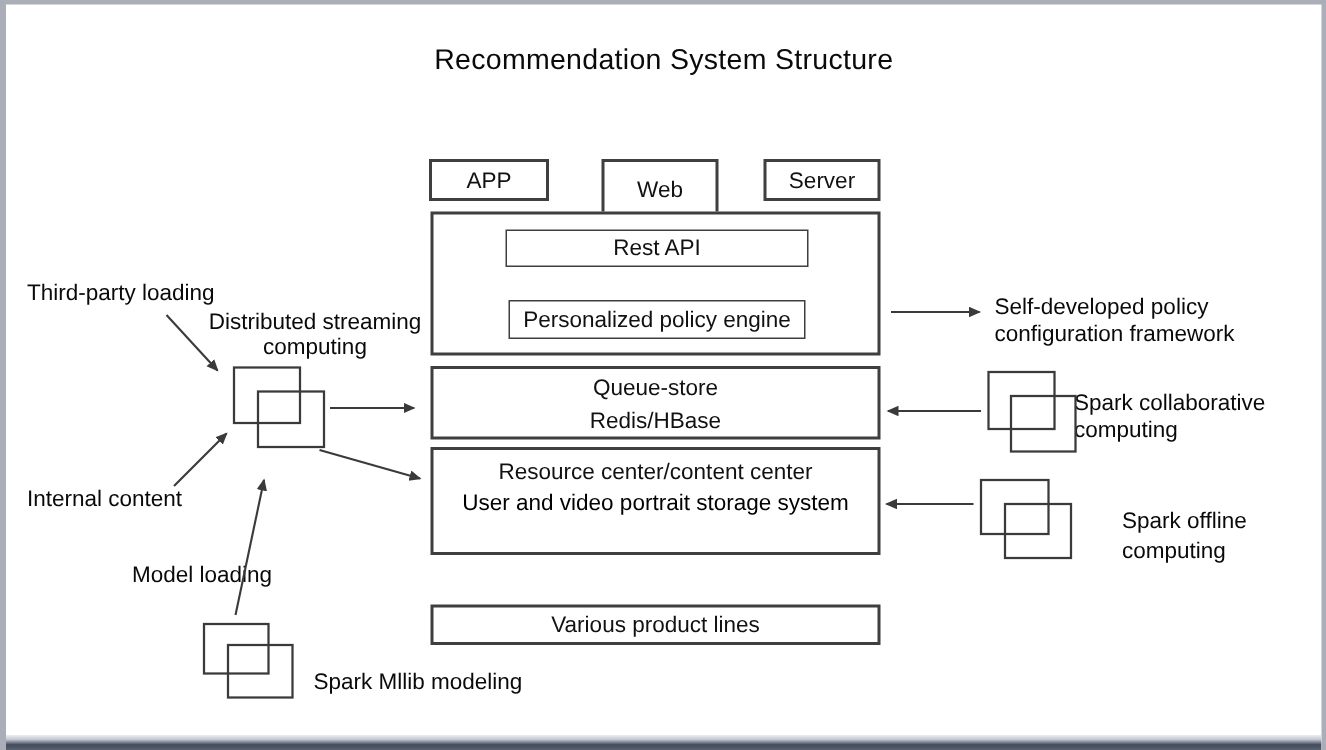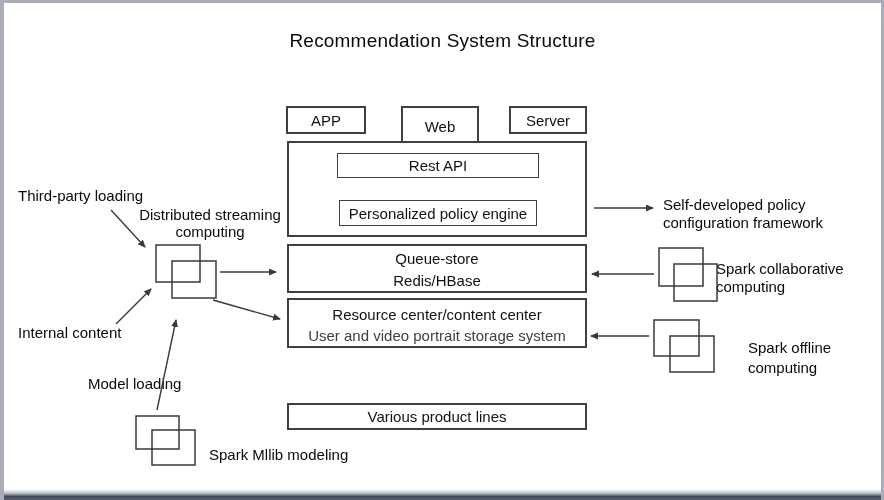--- a/index.html
+++ b/index.html
@@ -52,23 +52,23 @@
   </div>
   <div class="box thin" style="left:335px;top:197px;width:198px;height:26px;">
     <span>Personalized policy engine</span>
   </div>
 
   <div class="box col" style="left:283px;top:241px;width:300px;height:49px;padding-top:2px;line-height:22px;">
     <span class="line1">Queue-store</span>
     <span class="line2">Redis/HBase</span>
   </div>
 
-  <div class="box col" style="left:283px;top:295px;width:300px;height:50px;padding-top:4px;line-height:21px;">
+  <div class="box col" style="left:283px;top:295px;width:300px;height:72px;padding-top:4px;line-height:21px;">
     <span class="line1">Resource center/content center</span>
-    <span class="line2" style="color: #404040;">User and video portrait storage system</span>
+    <span class="line2" style="color: #000000;">User and video portrait storage system</span>
   </div>
 
   <div class="box" style="left:283px;top:370px;width:300px;height:27px;margin-top:30px;">
     <span>Various product lines</span>
   </div>
 
   <div class="lbl" style="left:14px;top:184px;">Third-party loading</div>
   <div class="lbl center" style="left:122px;top:203px;width:168px;line-height:17px;">
     <span class="line1">Distributed streaming</span>
     <span class="line2">computing</span>

